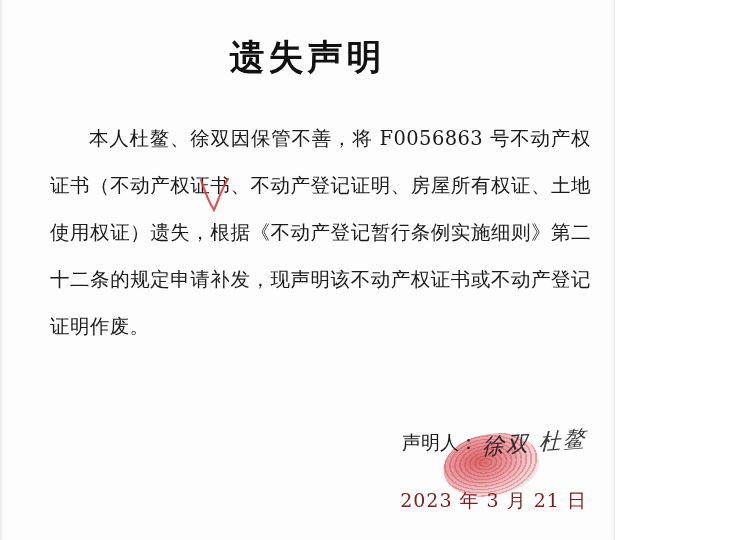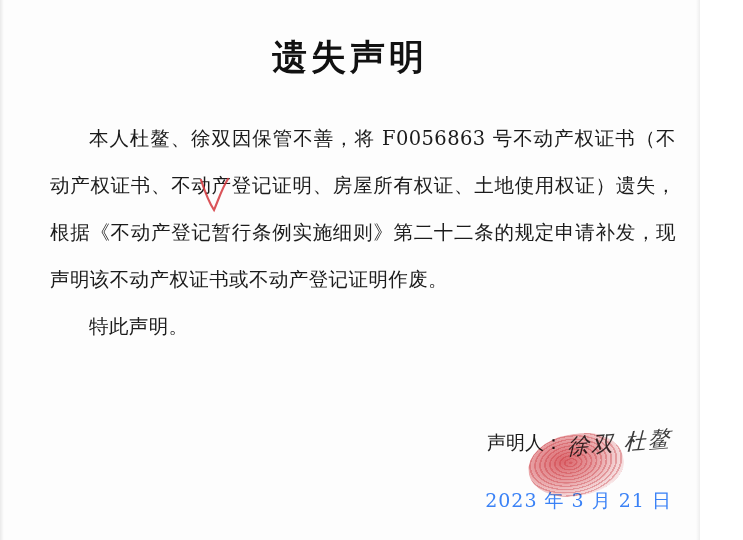--- a/index.html
+++ b/index.html
@@ -10,21 +10,21 @@
     width: 743px;
     height: 540px;
     background: #ffffff;
     font-family: "DejaVu Serif", "Liberation Serif", serif;
     color: #1a1a1a;
     overflow: hidden;
     position: relative;
   }
   .page {
     position: relative;
-    width: 700px;
+    width: 615px;
     height: 540px;
     box-sizing: border-box;
     padding: 0;
     background: #fdfdfd;
   }
   .doc-title {
     text-align: center;
     font-size: 35px;
     font-weight: bold;
     letter-spacing: 4px;
@@ -96,21 +96,21 @@
       repeating-radial-gradient(ellipse at 45% 45%, rgba(190,30,38,0.30) 0px, rgba(190,30,38,0.30) 1.6px, rgba(190,30,38,0) 2px, rgba(190,30,38,0) 5px);
     transform: rotate(-9deg);
     pointer-events: none;
     mix-blend-mode: multiply;
   }
   .date-line {
     font-size: 19px;
     letter-spacing: 1px;
     text-align: right;
     margin-top: 16px;
-    color: #3b82f6;
+    color: #7f1d1d;
     font-family: "DejaVu Serif", "Liberation Serif", serif;
   }
   .ink-mark {
     position: absolute;
     left: 198px;
     top: 176px;
     width: 34px;
     height: 40px;
     pointer-events: none;
   }
@@ -130,21 +130,20 @@
 
 <div class="page">
 
   <div class="edge-shadow-left"></div>
   <div class="edge-shadow-right"></div>
 
   <h1 class="doc-title">遗失声明</h1>
 
   <div class="body-block">
     <p class="para">本人杜鳌、徐双因保管不善，将 F0056863 号不动产权证书（不动产权证书、不动产登记证明、房屋所有权证、土地使用权证）遗失，根据《不动产登记暂行条例实施细则》第二十二条的规定申请补发，现声明该不动产权证书或不动产登记证明作废。</p>
-    <p class="para para-special">特此声明。</p>
   </div>
 
   <svg class="ink-mark" viewBox="0 0 34 40">
     <path d="M3 4 C7 16, 12 28, 16 34 C20 25, 24 12, 30 3" fill="none" stroke="#d3363c" stroke-width="2.2" stroke-linecap="round" opacity="0.85"></path>
   </svg>
 
   <div class="sign-area">
     <div class="sign-line">
       <span class="sign-label">声明人：</span><span class="handwriting">徐双  杜鳌</span>
     </div>

